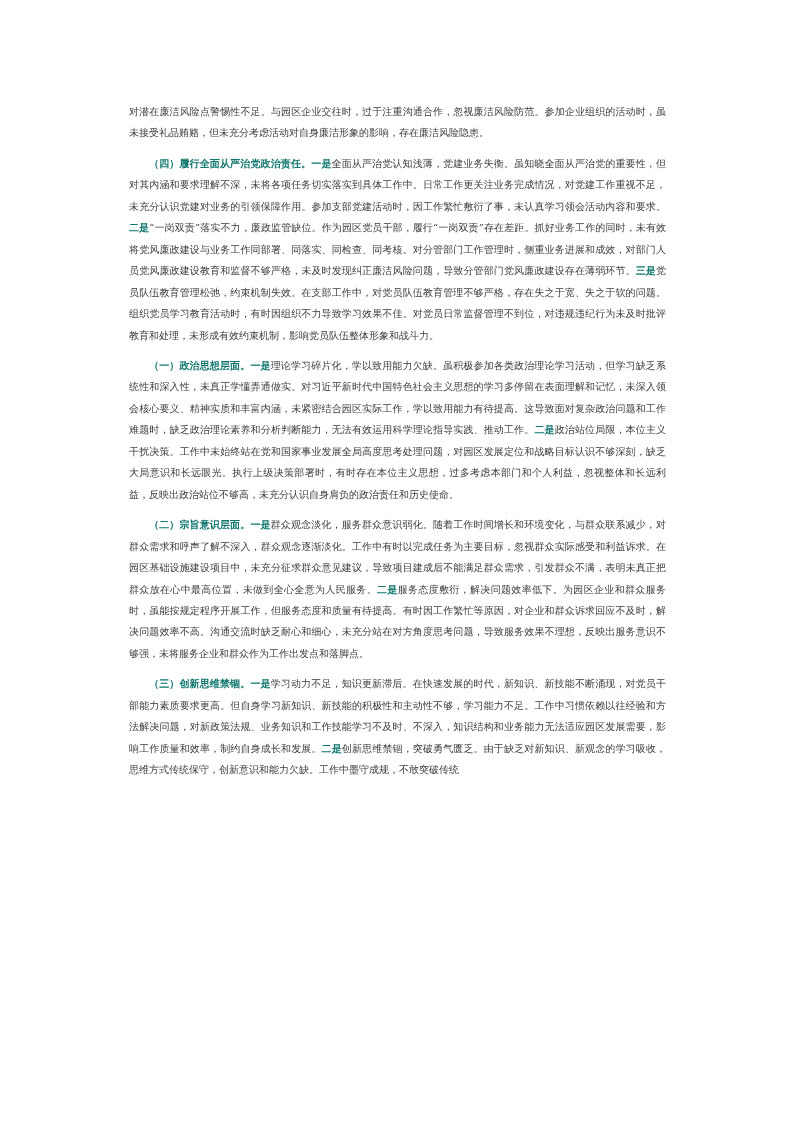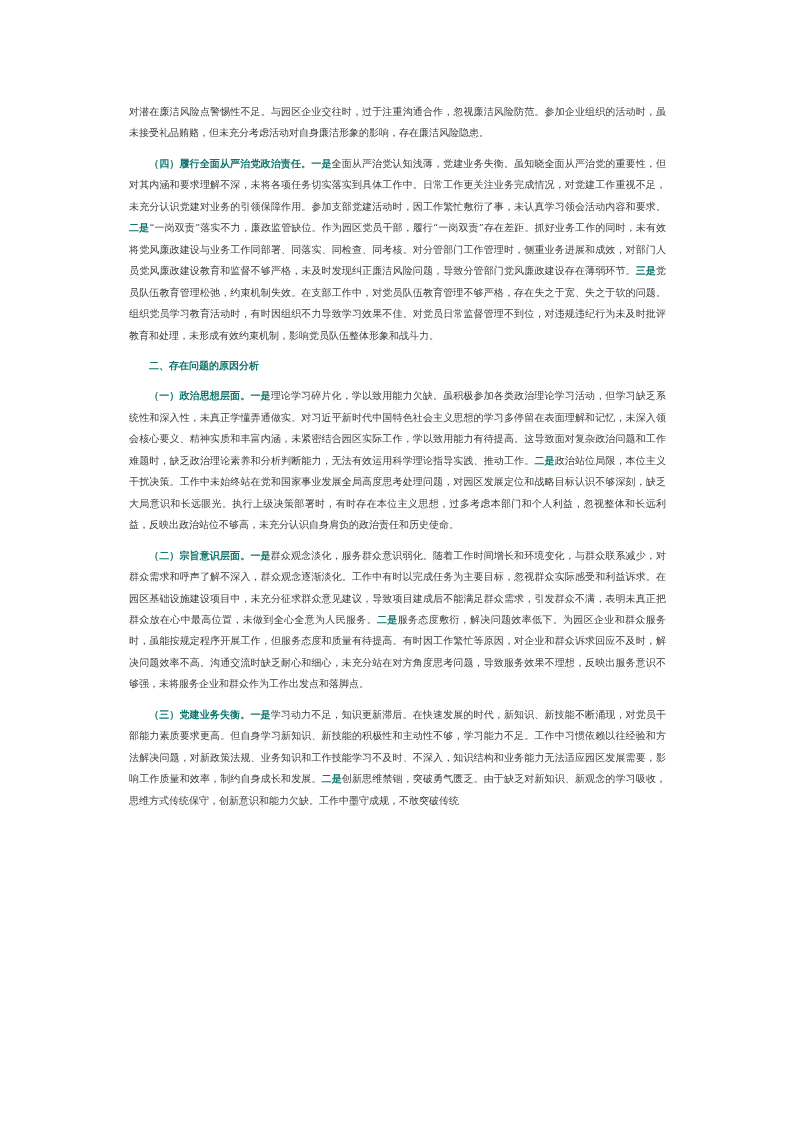--- a/index.html
+++ b/index.html
@@ -42,18 +42,17 @@
     color: #363636;
   }
 </style>
 </head>
 <body style="background: rgb(255, 255, 255);">
 
 <div class="page" style="background: rgb(255, 255, 255);">
   <div class="content" style="color: rgb(58, 58, 58);">
       <p class="para"><span>对潜在廉洁风险点警惕性不足。与园区企业交往时，过于注重沟通合作，忽视廉洁风险防范。参加企业组织的活动时，虽未接受礼品贿赂，但未充分考虑活动对自身廉洁形象的影响，存在廉洁风险隐患。</span></p>
       <p class="para indent"><span class="bold">（四）履行全面从严治党政治责任。一是</span><span>全面从严治党认知浅薄，党建业务失衡。虽知晓全面从严治党的重要性，但对其内涵和要求理解不深，未将各项任务切实落实到具体工作中。日常工作更关注业务完成情况，对党建工作重视不足，未充分认识党建对业务的引领保障作用。参加支部党建活动时，因工作繁忙敷衍了事，未认真学习领会活动内容和要求。</span><span class="bold">二是</span><span>“一岗双责”落实不力，廉政监管缺位。作为园区党员干部，履行“一岗双责”存在差距。抓好业务工作的同时，未有效将党风廉政建设与业务工作同部署、同落实、同检查、同考核。对分管部门工作管理时，侧重业务进展和成效，对部门人员党风廉政建设教育和监督不够严格，未及时发现纠正廉洁风险问题，导致分管部门党风廉政建设存在薄弱环节。</span><span class="bold">三是</span><span>党员队伍教育管理松弛，约束机制失效。在支部工作中，对党员队伍教育管理不够严格，存在失之于宽、失之于软的问题。组织党员学习教育活动时，有时因组织不力导致学习效果不佳。对党员日常监督管理不到位，对违规违纪行为未及时批评教育和处理，未形成有效约束机制，影响党员队伍整体形象和战斗力。</span></p>
-      <p class="para indent heading"><span class="bold">二、存在问题的原因分析</span></p>
       <p class="para indent"><span class="bold">（一）政治思想层面。一是</span><span>理论学习碎片化，学以致用能力欠缺。虽积极参加各类政治理论学习活动，但学习缺乏系统性和深入性，未真正学懂弄通做实。对习近平新时代中国特色社会主义思想的学习多停留在表面理解和记忆，未深入领会核心要义、精神实质和丰富内涵，未紧密结合园区实际工作，学以致用能力有待提高。这导致面对复杂政治问题和工作难题时，缺乏政治理论素养和分析判断能力，无法有效运用科学理论指导实践、推动工作。</span><span class="bold">二是</span><span>政治站位局限，本位主义干扰决策。工作中未始终站在党和国家事业发展全局高度思考处理问题，对园区发展定位和战略目标认识不够深刻，缺乏大局意识和长远眼光。执行上级决策部署时，有时存在本位主义思想，过多考虑本部门和个人利益，忽视整体和长远利益，反映出政治站位不够高，未充分认识自身肩负的政治责任和历史使命。</span></p>
       <p class="para indent"><span class="bold">（二）宗旨意识层面。一是</span><span>群众观念淡化，服务群众意识弱化。随着工作时间增长和环境变化，与群众联系减少，对群众需求和呼声了解不深入，群众观念逐渐淡化。工作中有时以完成任务为主要目标，忽视群众实际感受和利益诉求。在园区基础设施建设项目中，未充分征求群众意见建议，导致项目建成后不能满足群众需求，引发群众不满，表明未真正把群众放在心中最高位置，未做到全心全意为人民服务。</span><span class="bold">二是</span><span>服务态度敷衍，解决问题效率低下。为园区企业和群众服务时，虽能按规定程序开展工作，但服务态度和质量有待提高。有时因工作繁忙等原因，对企业和群众诉求回应不及时，解决问题效率不高。沟通交流时缺乏耐心和细心，未充分站在对方角度思考问题，导致服务效果不理想，反映出服务意识不够强，未将服务企业和群众作为工作出发点和落脚点。</span></p>
-      <p class="para indent"><span class="bold">（三）党建业务失衡。一是</span><span>学习动力不足，知识更新滞后。在快速发展的时代，新知识、新技能不断涌现，对党员干部能力素质要求更高。但自身学习新知识、新技能的积极性和主动性不够，学习能力不足。工作中习惯依赖以往经验和方法解决问题，对新政策法规、业务知识和工作技能学习不及时、不深入，知识结构和业务能力无法适应园区发展需要，影响工作质量和效率，制约自身成长和发展。</span><span class="bold">二是</span><span>创新思维禁锢，突破勇气匮乏。由于缺乏对新知识、新观念的学习吸收，思维方式传统保守，创新意识和能力欠缺。工作中墨守成规，不敢突破传统</span></p>
+      <p class="para indent"><span class="bold">（三）创新思维禁锢。一是</span><span>学习动力不足，知识更新滞后。在快速发展的时代，新知识、新技能不断涌现，对党员干部能力素质要求更高。但自身学习新知识、新技能的积极性和主动性不够，学习能力不足。工作中习惯依赖以往经验和方法解决问题，对新政策法规、业务知识和工作技能学习不及时、不深入，知识结构和业务能力无法适应园区发展需要，影响工作质量和效率，制约自身成长和发展。</span><span class="bold">二是</span><span>创新思维禁锢，突破勇气匮乏。由于缺乏对新知识、新观念的学习吸收，思维方式传统保守，创新意识和能力欠缺。工作中墨守成规，不敢突破传统</span></p>
     </div>
 </div>
 
 </body></html>

